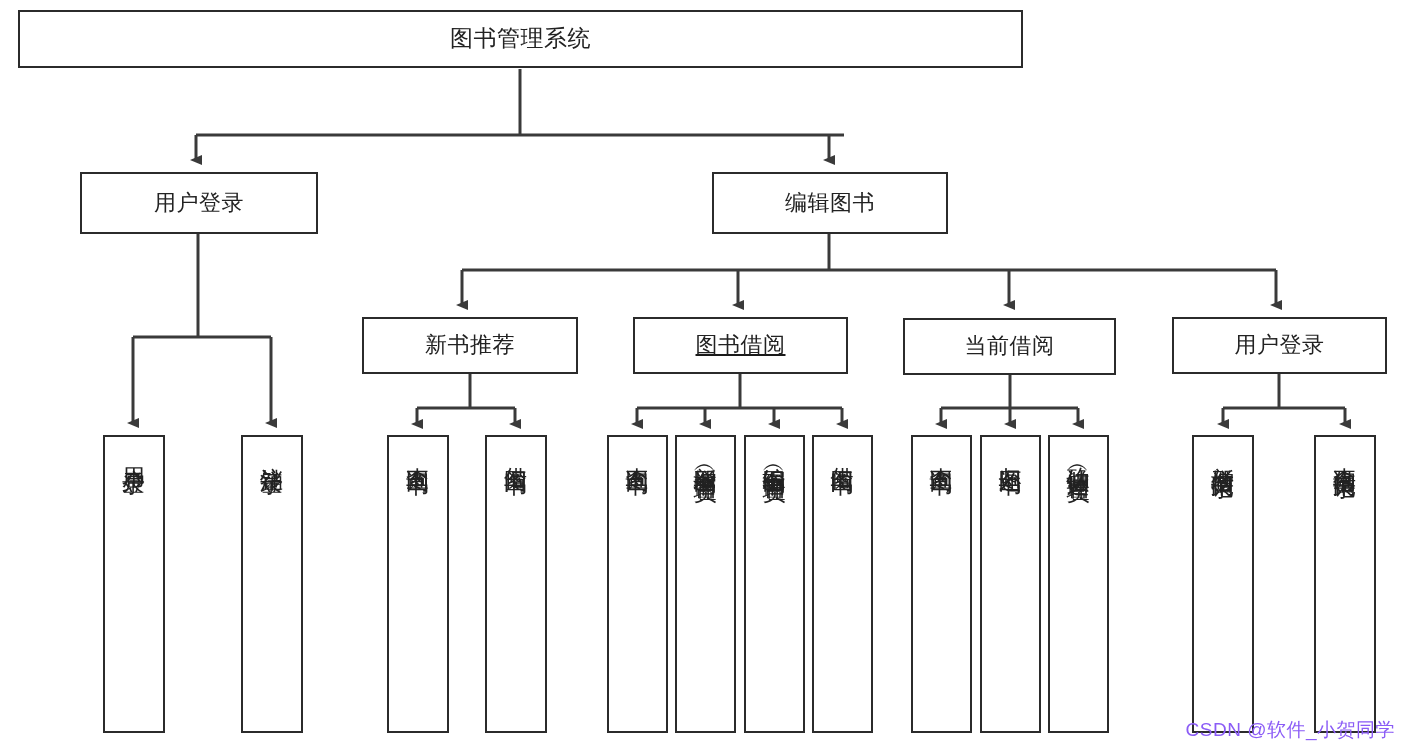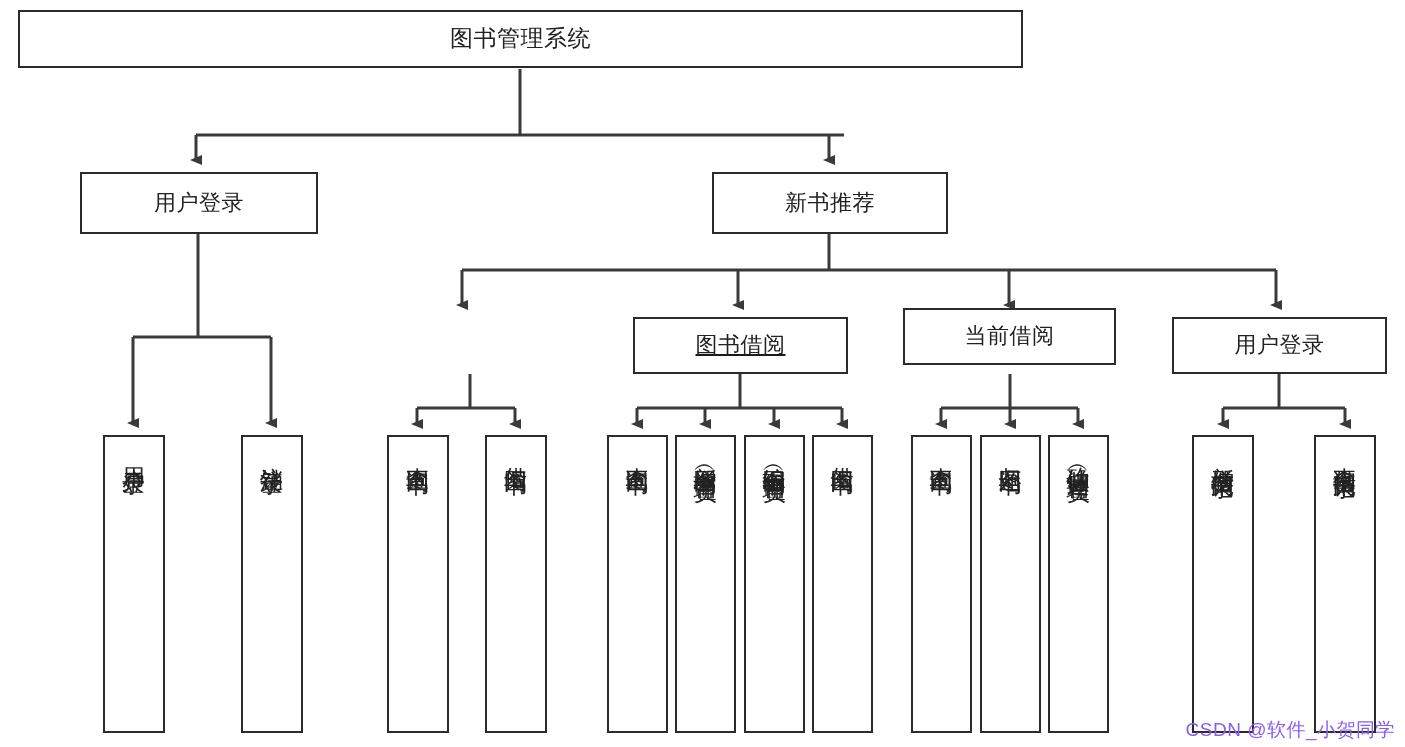--- a/index.html
+++ b/index.html
@@ -127,29 +127,32 @@
 
   <div class="node horizontal root" style="left:18px; top:10px; width:1005px; height:58px;">
     <span class="node-label">图书管理系统</span>
   </div>
 
   <div class="node horizontal" style="left:80px; top:172px; width:238px; height:62px;">
     <span class="node-label">用户登录</span>
   </div>
 
   <div class="node horizontal" style="left:712px; top:172px; width:236px; height:62px;">
+    <span class="node-label">编辑图书</span>
+  </div>
+
+  <div class="node horizontal" style="left:362px; top:317px; width:216px; height:57px;">
     <span class="node-label">新书推荐</span>
   </div>
-
 
   <div class="node horizontal" style="left:633px; top:317px; width:215px; height:57px;text-decoration:underline;">
     <span class="node-label">图书借阅</span>
   </div>
 
-  <div class="node horizontal" style="left:903px; top:308px; width:213px; height:57px;font-family:Liberation Serif, serif;">
+  <div class="node horizontal" style="left:903px; top:318px; width:213px; height:57px;font-family:Liberation Serif, serif;">
     <span class="node-label">当前借阅</span>
   </div>
 
   <div class="node horizontal" style="left:1172px; top:317px; width:215px; height:57px;">
     <span class="node-label">用户登录</span>
   </div>
 
   <div class="node vertical" style="left:103px; top:435px; width:62px; height:298px;">
     <span class="node-label">用户登录</span>
   </div>

